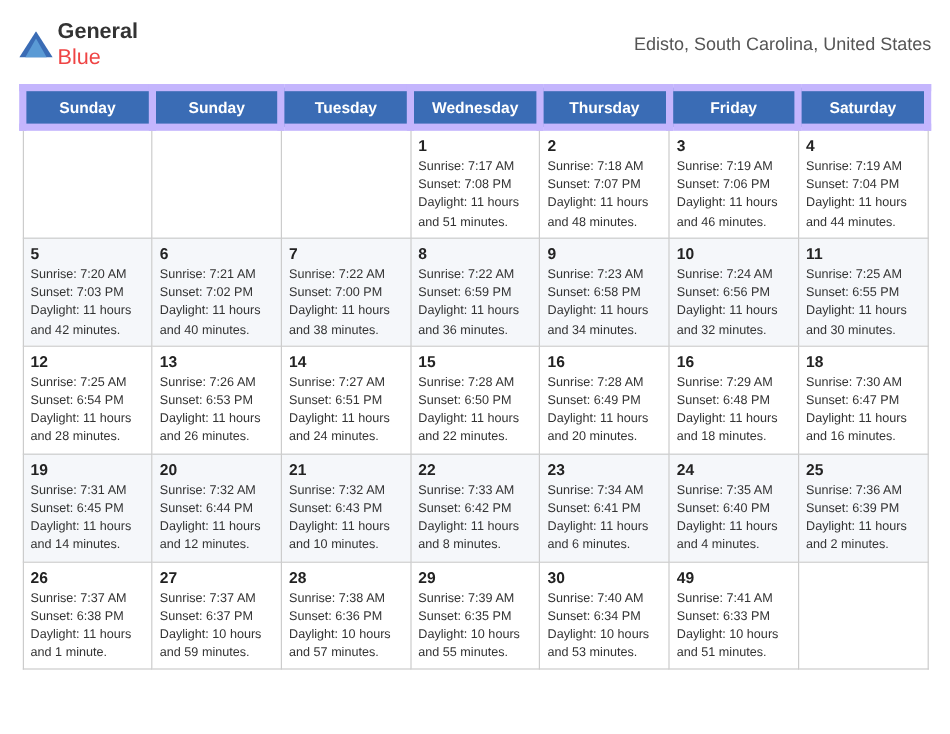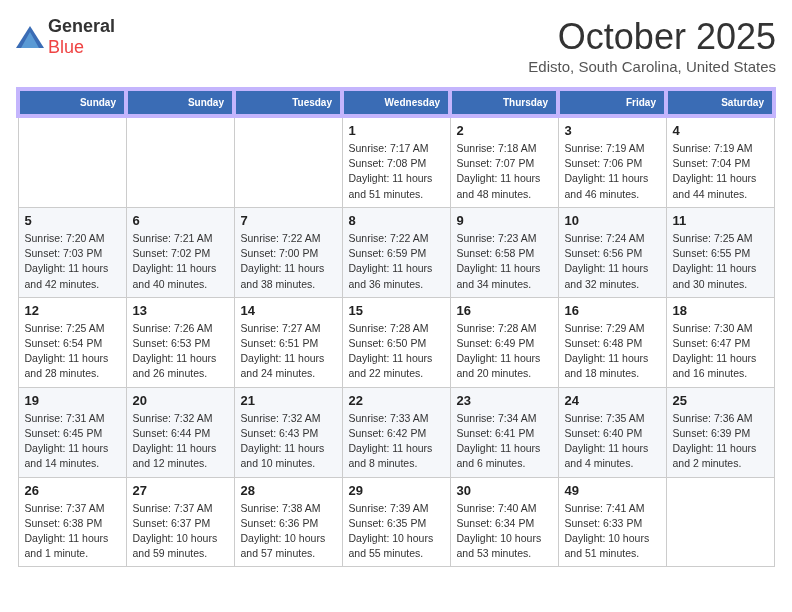--- a/index.html
+++ b/index.html
@@ -6,21 +6,21 @@
     body {
       font-family: Arial, sans-serif;
       background: #fff;
       width: 792px;
       min-height: 612px;
       padding: 16px;
     }
     .header {
       display: flex;
       justify-content: space-between;
-      align-items: flex-start;
+      align-items: center;
       margin-bottom: 12px;
     }
     .logo {
       display: flex;
       align-items: center;
       gap: 4px;
     }
     .logo-icon {
       width: 28px;
       height: 22px;
@@ -38,25 +38,25 @@
       color: #555;
     }
     .calendar {
       width: 100%;
       border-collapse: collapse;
       border: 1px solid #ccc;
     }
     .calendar th {
       background: #3a6cb5;
       color: #fff;
-      font-size: 10px;
+      font-size: 13px;
       font-weight: bold;
       padding: 6px 8px;
-      text-align: right;
-      border: 4px solid #c4b5fd;
+      text-align: center;
+      border: 6px solid #c4b5fd;
     }
     .calendar td {
       vertical-align: top;
       border: 1px solid #ccc;
       padding: 5px 6px;
       font-size: 11px;
       color: #333;
       width: calc(100% / 7);
       min-height: 80px;
       background: #fff;
@@ -90,21 +90,20 @@
     <svg class="logo-icon" viewBox="0 0 28 22" xmlns="http://www.w3.org/2000/svg">
       <polygon points="0,22 14,0 28,22" fill="#3a6cb5"></polygon>
       <polygon points="5,22 14,6 23,22" fill="#5a9ad5"></polygon>
     </svg>
     <div>
       <span style="font-size:18px;font-weight:bold;color:#333;">General</span><br>
       <span style="font-size:18px;font-weight:normal;color:#ef4444;">Blue</span>
     </div>
   </div>
   <div class="title-block">
-    <div class="month-title">October 2025</div>
     <div class="location-title">Edisto, South Carolina, United States</div>
   </div>
 </div>
 
 <table class="calendar">
   <thead>
     <tr>
     <th>Sunday</th>
         <th>Sunday</th>
         <th>Tuesday</th>

